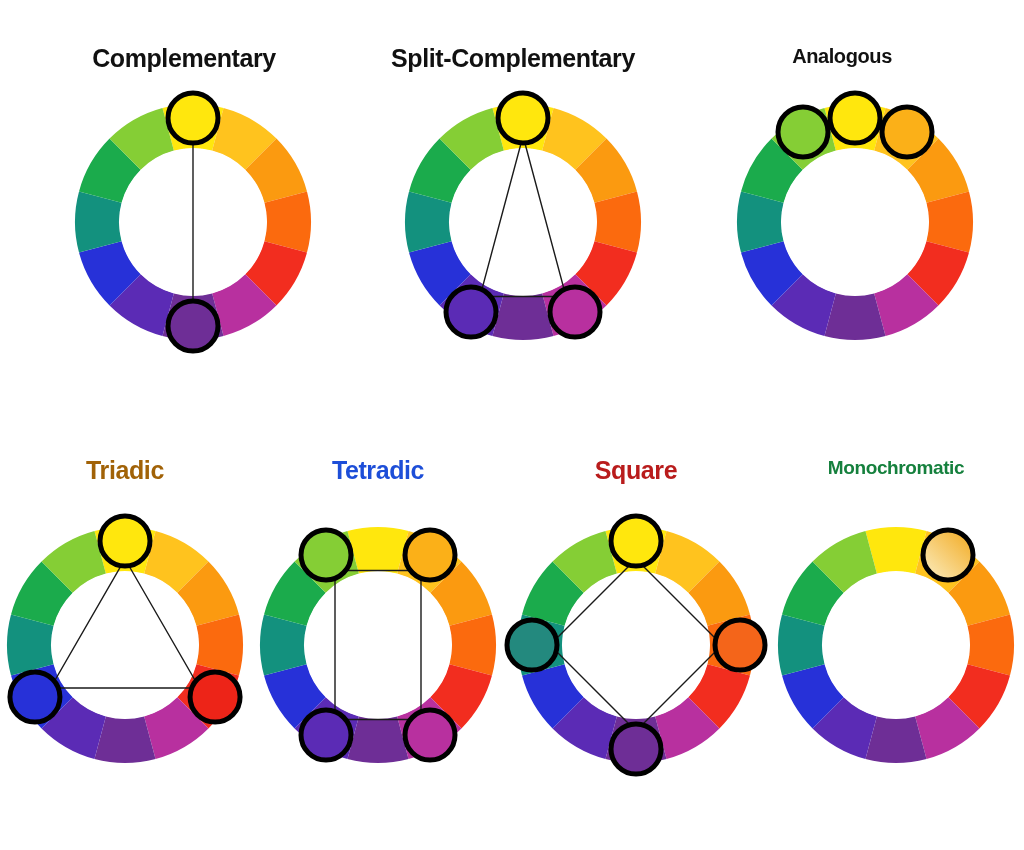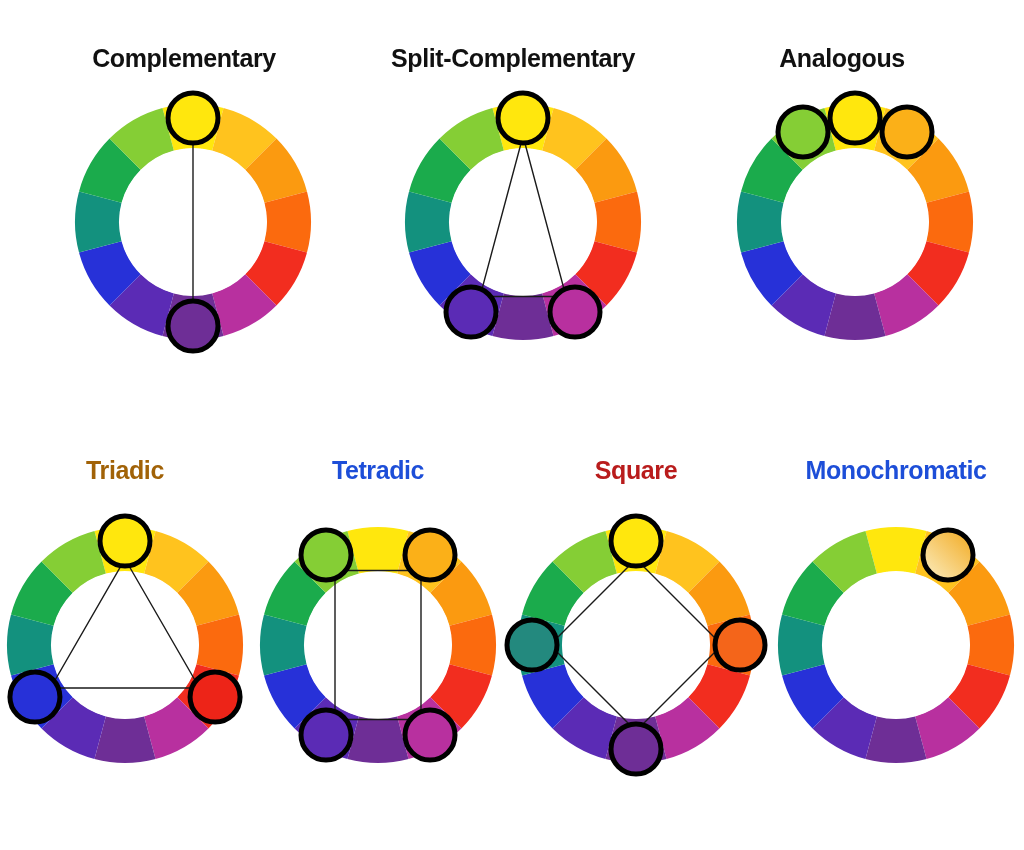--- a/index.html
+++ b/index.html
@@ -99,21 +99,21 @@
           <path class="seg" d="M 49.56139981998737 49.5613998199874 A 118 118 0 0 1 102.45935267790256 19.020752497889944 L 113.84739066241347 61.52148885460895 A 74 74 0 0 0 80.67409819219547 80.67409819219549 Z" fill="#85CE35"></path>
         </g>
         <circle cx="133" cy="133" r="73.5" fill="#ffffff"></circle>
         <path class="harmony-line" d="M 133 47 L 176 207.47818472546172 L 90.00000000000003 207.47818472546174 Z" stroke="#1a1a1a"></path>
         <circle cx="133" cy="29" r="25" fill="#FFE70D" class="marker-ring" stroke="#000000"></circle>
         <circle cx="185" cy="223.0666419935816" r="25" fill="#B8309F" class="marker-ring" stroke="#000000"></circle>
         <circle cx="81.00000000000003" cy="223.06664199358164" r="25" fill="#5B2BB5" class="marker-ring" stroke="#000000"></circle>
       </svg>
     </div>
     <div class="wheel-card" style="left: 0px; top: 0px;">
-      <div class="wheel-title" style="left: 842px; top: 46px; font-size: 25px; color: rgb(17, 17, 17);">Analogous</div>
+      <div class="wheel-title" style="left: 842px; top: 46px; font-size: 20px; color: rgb(17, 17, 17);">Analogous</div>
       <svg class="wheel-svg" width="266" height="266" style="left: 722px; top: 89px;">
         <defs></defs>
         <g>
           <path class="seg" d="M 102.45935267790254 19.020752497889944 A 118 118 0 0 1 163.54064732209744 19.020752497889944 L 152.15260933758654 61.52148885460895 A 74 74 0 0 0 113.84739066241346 61.52148885460895 Z" fill="#FFE70D"></path>
           <path class="seg" d="M 163.54064732209744 19.020752497889944 A 118 118 0 0 1 216.4386001800126 49.5613998199874 L 185.3259018078045 80.67409819219549 A 74 74 0 0 0 152.15260933758654 61.52148885460895 Z" fill="#FFC31E"></path>
           <path class="seg" d="M 216.4386001800126 49.5613998199874 A 118 118 0 0 1 246.97924750211007 102.45935267790256 L 204.47851114539105 113.84739066241346 A 74 74 0 0 0 185.3259018078045 80.67409819219549 Z" fill="#FB9A10"></path>
           <path class="seg" d="M 246.97924750211007 102.45935267790256 A 118 118 0 0 1 246.97924750211007 163.54064732209744 L 204.47851114539105 152.15260933758654 A 74 74 0 0 0 204.47851114539105 113.84739066241346 Z" fill="#FB6A0E"></path>
           <path class="seg" d="M 246.97924750211007 163.54064732209744 A 118 118 0 0 1 216.4386001800126 216.4386001800126 L 185.3259018078045 185.3259018078045 A 74 74 0 0 0 204.47851114539105 152.15260933758654 Z" fill="#F22D1F"></path>
           <path class="seg" d="M 216.4386001800126 216.4386001800126 A 118 118 0 0 1 163.54064732209744 246.97924750211007 L 152.15260933758654 204.47851114539105 A 74 74 0 0 0 185.3259018078045 185.3259018078045 Z" fill="#B8309F"></path>
           <path class="seg" d="M 163.54064732209744 246.97924750211007 A 118 118 0 0 1 102.45935267790254 246.97924750211007 L 113.84739066241346 204.47851114539105 A 74 74 0 0 0 152.15260933758654 204.47851114539105 Z" fill="#6E2E96"></path>
@@ -200,21 +200,21 @@
         </g>
         <circle cx="133" cy="133" r="73.5" fill="#ffffff"></circle>
         <path class="harmony-line" d="M 133 47 L 219 133 L 133 219 L 47 133 Z" stroke="#1a1a1a"></path>
         <circle cx="133" cy="29" r="25" fill="#FFE70D" class="marker-ring" stroke="#000000"></circle>
         <circle cx="237" cy="133" r="25" fill="#F4651A" class="marker-ring" stroke="#000000"></circle>
         <circle cx="133" cy="237" r="25" fill="#6E2E96" class="marker-ring" stroke="#000000"></circle>
         <circle cx="29" cy="133" r="25" fill="#23897E" class="marker-ring" stroke="#000000"></circle>
       </svg>
     </div>
     <div class="wheel-card" style="left: 0px; top: 0px;">
-      <div class="wheel-title" style="left: 896px; top: 458px; font-size: 25px; color: #1d4ed8;">Monochromatic</div>
+      <div class="wheel-title" style="left: 896px; top: 458px; font-size: 19px; color: #15803d;">Monochromatic</div>
       <svg class="wheel-svg" width="266" height="266" style="left: 763px; top: 512px;">
         <defs>
           <linearGradient id="grad-monochromatic" x1="0%" y1="100%" x2="100%" y2="0%">
             <stop offset="0%" stop-color="#FBEFC4"></stop>
             <stop offset="100%" stop-color="#F2A81C"></stop>
           </linearGradient>
         </defs>
         <g>
           <path class="seg" d="M 102.45935267790254 19.020752497889944 A 118 118 0 0 1 163.54064732209744 19.020752497889944 L 152.15260933758654 61.52148885460895 A 74 74 0 0 0 113.84739066241346 61.52148885460895 Z" fill="#FFE70D"></path>
           <path class="seg" d="M 163.54064732209744 19.020752497889944 A 118 118 0 0 1 216.4386001800126 49.5613998199874 L 185.3259018078045 80.67409819219549 A 74 74 0 0 0 152.15260933758654 61.52148885460895 Z" fill="#FFC31E"></path>

